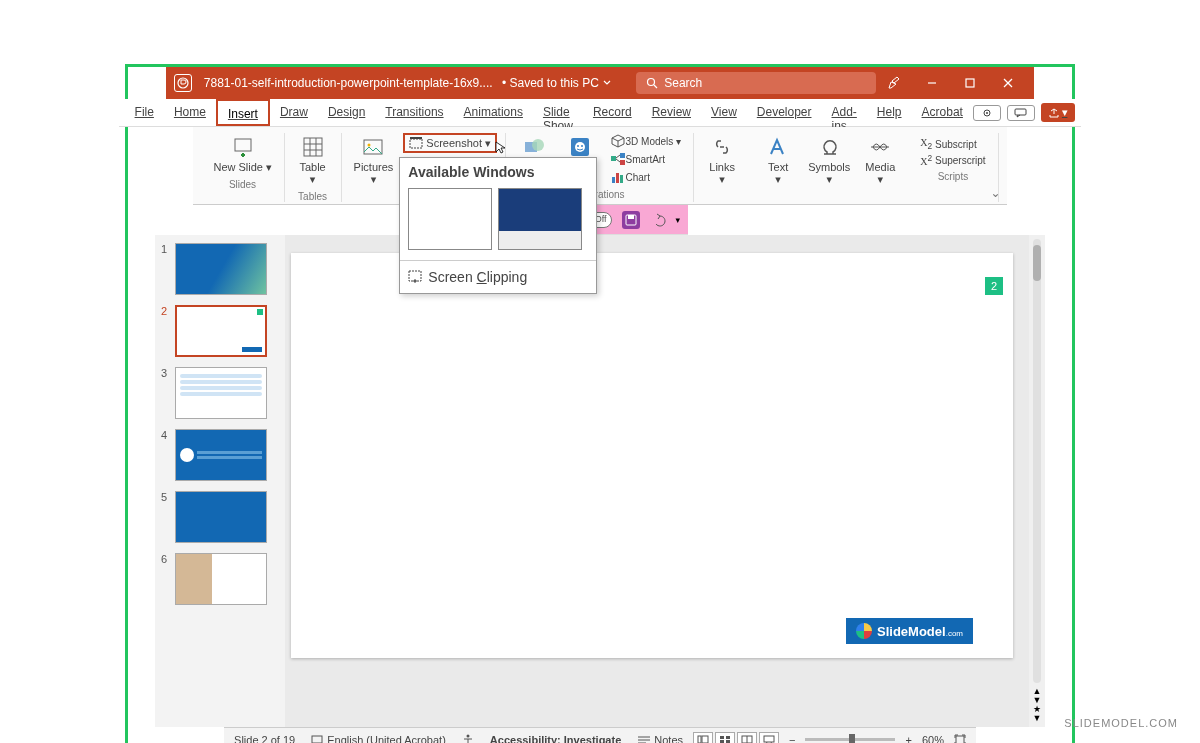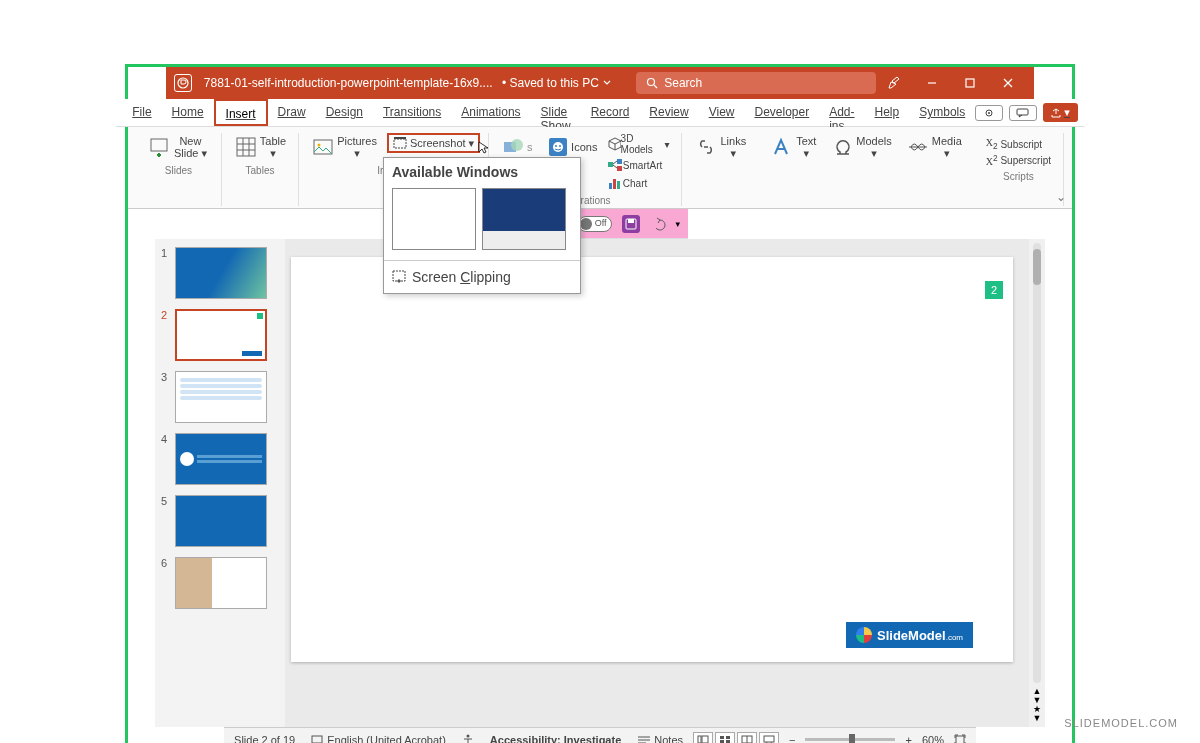--- a/index.html
+++ b/index.html
@@ -17,21 +17,21 @@
 .menubar { height: 28px; background: #fff; display: flex; align-items: stretch; border-bottom: 1px solid #ddd; padding-left: 6px; font-size: 12px; color: #444; text-decoration: underline; }
 .menubar .tab { padding: 6px 10px 4px 10px; cursor: pointer; border-bottom: 2px solid transparent; }
 .menubar .tab.active { border: 2px solid #C44423; color: #000; }
 .menubar .right-icons { margin-left: auto; display: flex; align-items: center; gap: 6px; padding-right: 6px; }
 .menubar .pill { border: 1px solid #999; border-radius: 3px; padding: 2px 6px; display: flex; align-items: center; }
 .menubar .share-btn { background: #C44423; color: #fff; border-radius: 3px; padding: 3px 8px; font-size: 11px; display: flex; align-items: center; gap: 3px; }
 .ribbon { background: #fafafa; border-bottom: 1px solid #ccc; display: flex; padding: 6px 8px 2px 8px; font-size: 11px; color: #444; position: relative; }
 .ribbon-group { display: flex; flex-direction: column; align-items: center; border-right: 1px solid #e0e0e0; padding: 0 8px; }
 .ribbon-group:last-child { border-right: none; }
 .group-row { display: flex; gap: 6px; align-items: flex-start; }
-.rbtn { display: flex; flex-direction: row; align-items: center; gap: 2px; padding: 2px 4px; min-width: 40px; }
+.rbtn { display: flex; flex-direction: column; align-items: center; gap: 2px; padding: 2px 4px; min-width: 40px; }
 .rbtn .ico { width: 24px; height: 24px; display: flex; align-items: center; justify-content: center; }
 .rbtn .lbl { font-size: 11px; line-height: 1.1; text-align: center; }
 .group-label { font-size: 10px; color: #777; margin-top: 4px; }
 .mid-col { display: flex; flex-direction: column; gap: 2px; justify-content: center; padding: 0 4px; }
 .mid-item { display: flex; align-items: center; gap: 0; font-size: 10px; }
 .screenshot-btn { border: 2px solid #C44423; padding: 1px 4px; display: flex; align-items: center; gap: 3px; font-size: 11px; position: relative; }
 .dropdown-panel { position: absolute; top: 24px; left: -4px; width: 198px; background: #fff; border: 1px solid #999; box-shadow: 2px 2px 6px rgba(0,0,0,0.2); z-index: 50; }
 .dropdown-panel .hdr { font-weight: bold; font-size: 14px; padding: 6px 8px 4px 8px; }
 .dropdown-panel .wins { display: flex; gap: 6px; padding: 4px 8px 10px 8px; }
 .dropdown-panel .win-thumb { width: 84px; height: 62px; border: 1px solid #888; background: #fff; position: relative; }
@@ -131,21 +131,21 @@
     <div class="tab">Design</div>
     <div class="tab">Transitions</div>
     <div class="tab">Animations</div>
     <div class="tab">Slide Show</div>
     <div class="tab">Record</div>
     <div class="tab">Review</div>
     <div class="tab">View</div>
     <div class="tab">Developer</div>
     <div class="tab">Add-ins</div>
     <div class="tab">Help</div>
-    <div class="tab">Symbols</div>
+    <div class="tab">Acrobat</div>
     <div class="right-icons">
       <div class="pill">
           <svg width="14" height="10">
             <circle cx="7" cy="5" r="3" stroke="#444" fill="none"></circle>
             <circle cx="7" cy="5" r="1" fill="#444"></circle>
           </svg>
         </div>
       <div class="pill">
           <svg width="14" height="10">
             <rect x="1" y="1" width="11" height="6" rx="1" stroke="#444" fill="none"></rect>
@@ -316,21 +316,21 @@
               </svg>
             </div>
           <div class="lbl"><span>Text</span><br>▾</div>
         </div>
         <div class="rbtn">
           <div class="ico">
               <svg width="22" height="22">
                 <path d="M6 18h3v-2a6 6 0 116 0v2h3M6 18h12" stroke="#555" fill="none" stroke-width="1.5"></path>
               </svg>
             </div>
-          <div class="lbl"><span>Models</span><br>▾</div>
+          <div class="lbl"><span>Symbols</span><br>▾</div>
         </div>
         <div class="rbtn">
           <div class="ico">
               <svg width="22" height="22">
                 <path d="M4 11q3-6 7 0t7 0M4 11q3 6 7 0t7 0" stroke="#555" fill="none"></path>
                 <line x1="2" y1="11" x2="20" y2="11" stroke="#555"></line>
               </svg>
             </div>
           <div class="lbl"><span>Media</span><br>▾</div>
         </div>

